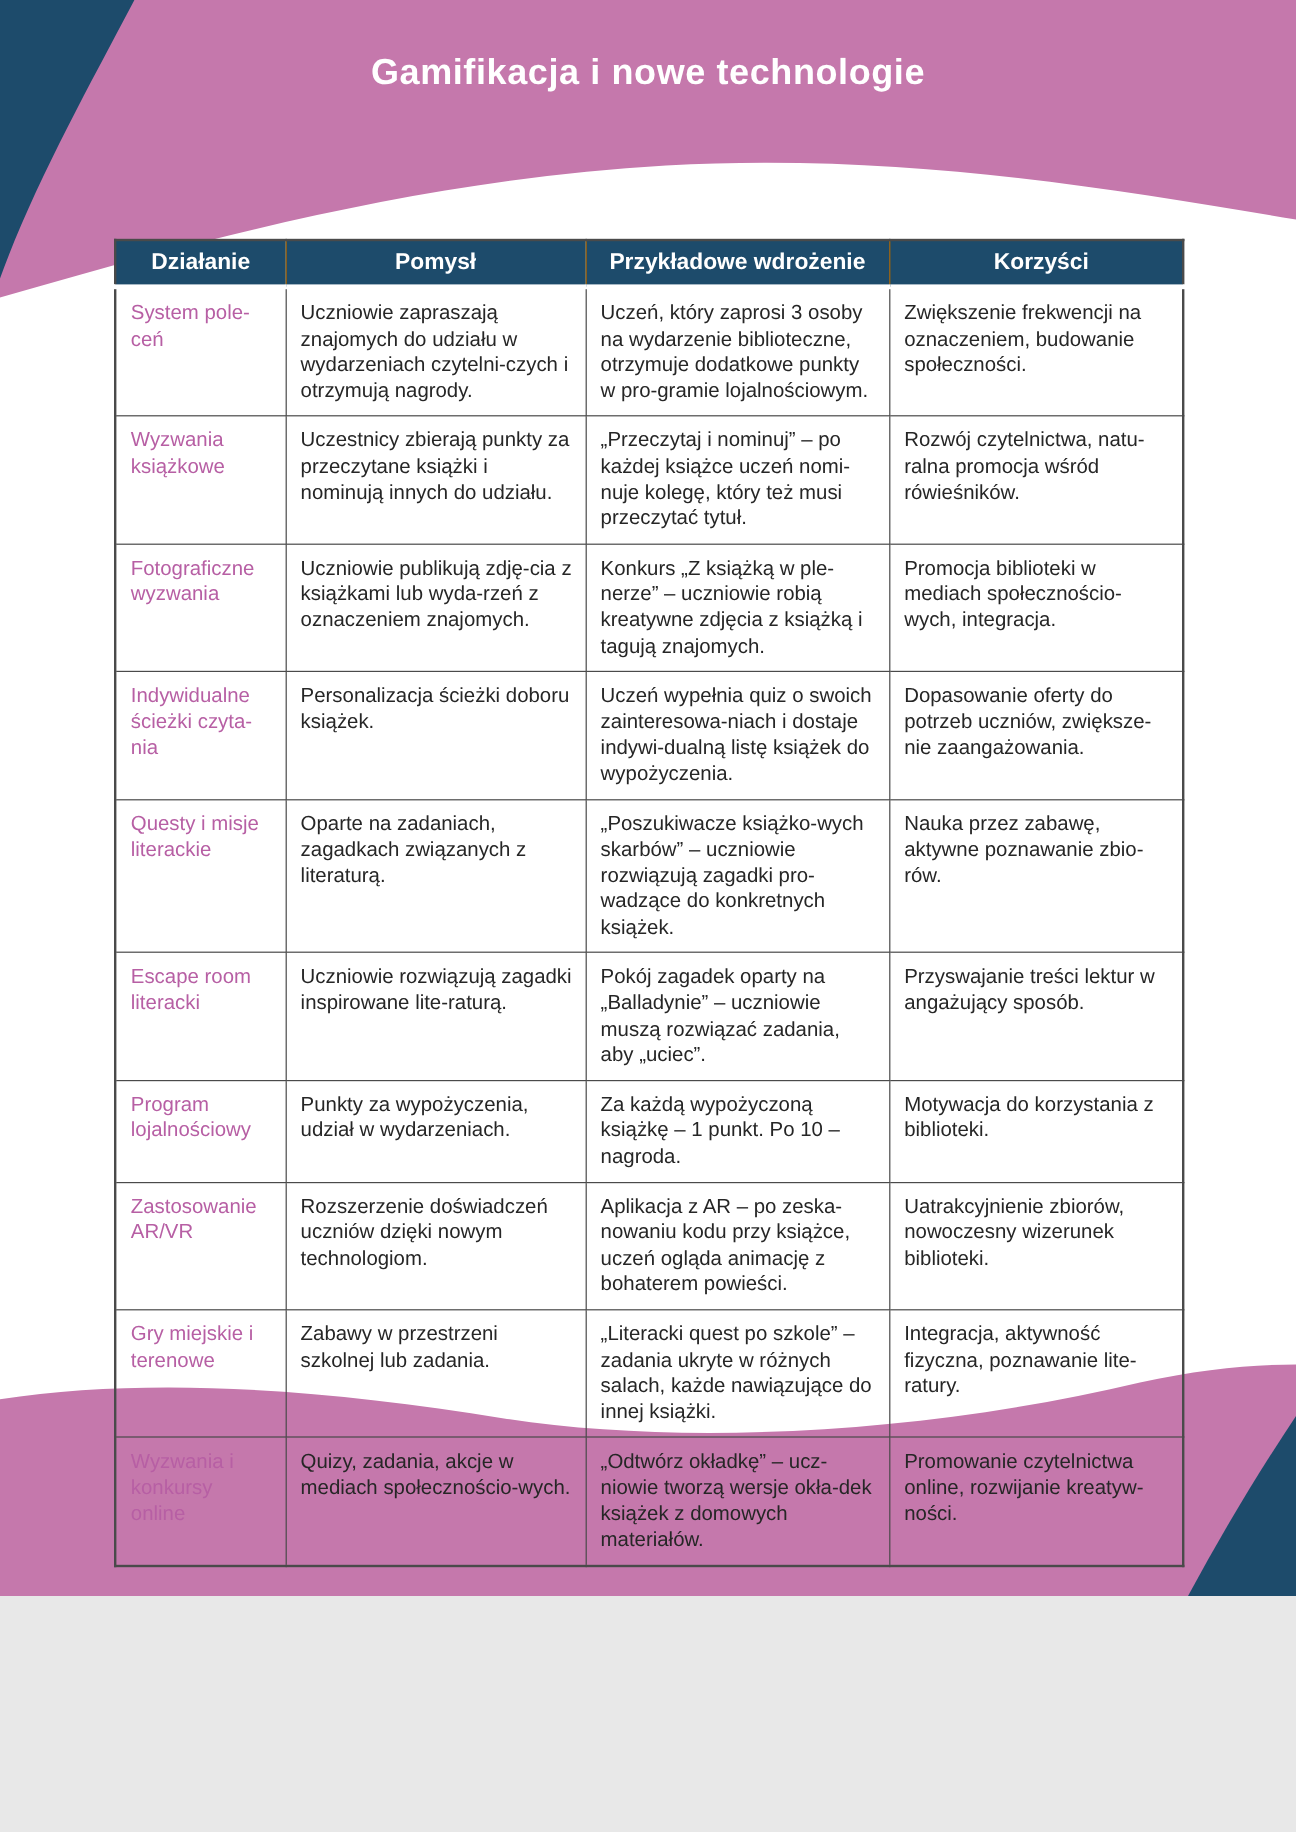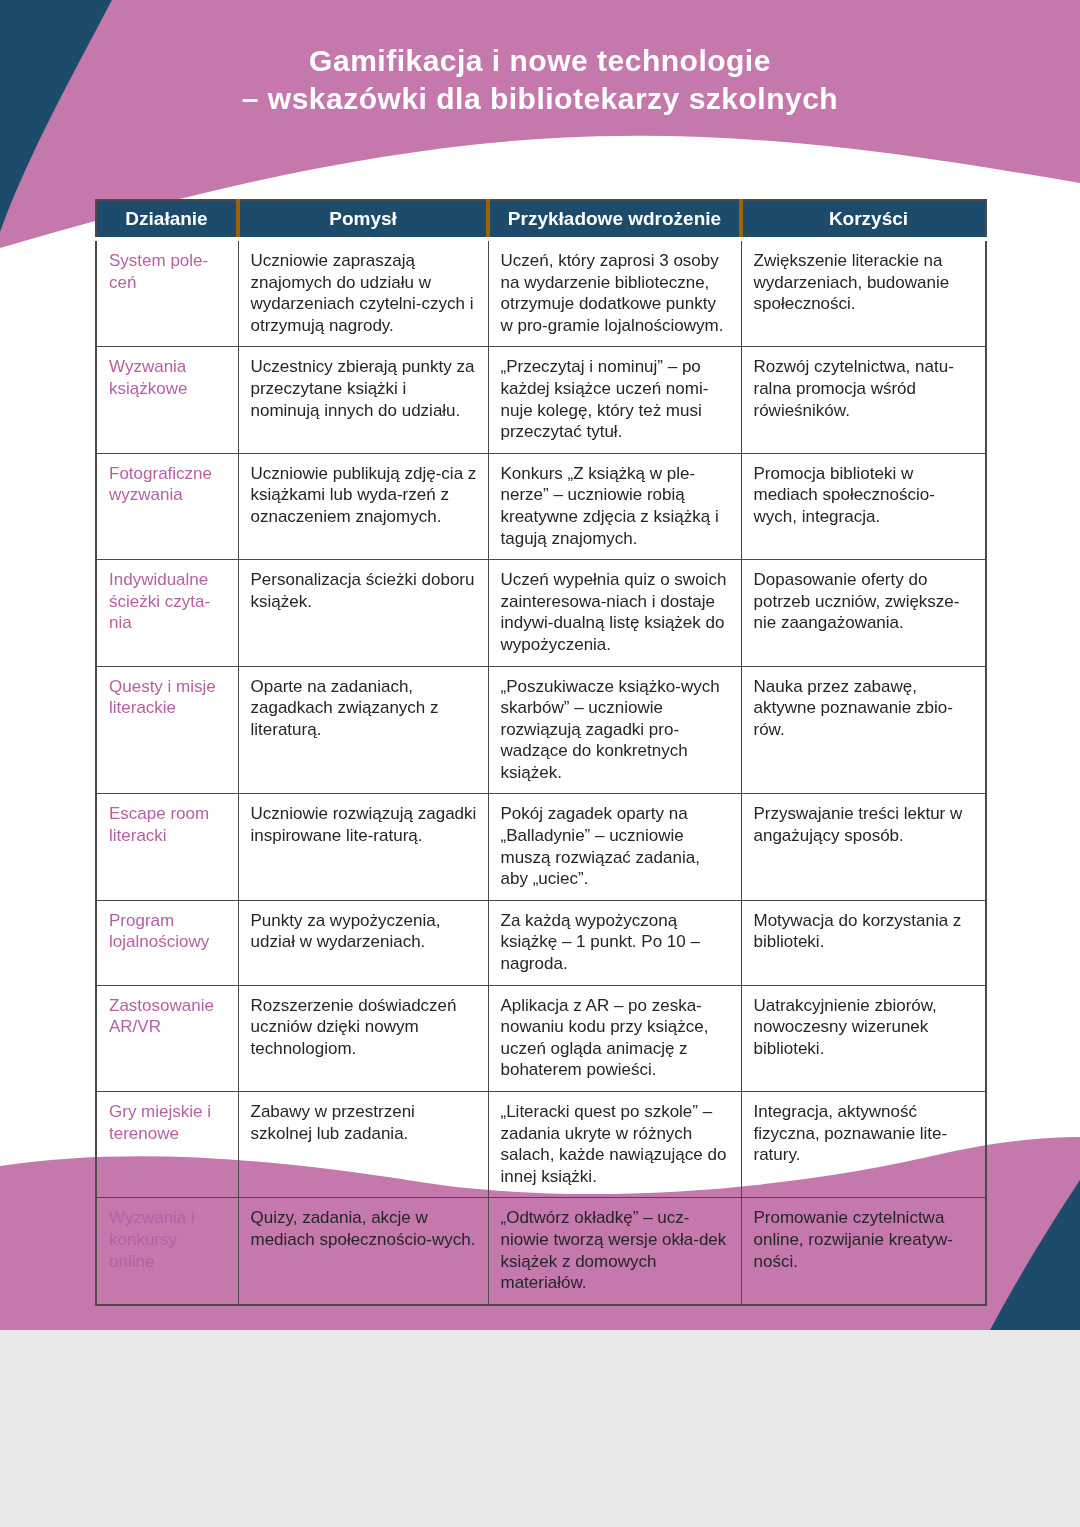--- a/index.html
+++ b/index.html
@@ -24,21 +24,21 @@
 
   table.activities{
     position:absolute;left:95px;top:199px;width:890px;
     border-collapse:collapse;table-layout:fixed;
     border:2px solid var(--table-border,#4a4a4a);
   }
   table.activities th{
     background:var(--navy,#1d4b6b);
     color:#ffffff;font-size:19px;font-weight:bold;
     text-align:center;padding:7px 6px;
-    border-right:4px solid #a16207;
+    border-right:1px solid #a16207;
     border-bottom:4px solid #ffffff;
   }
   table.activities th:last-child{border-right:none;padding-left:15px;}
   table.activities td{
     border:1.6px solid var(--table-border,#4a4a4a);
     padding:9px 11px 10px 12px;
     font-size:17px;line-height:21.6px;
     color:var(--body-text,#262626);
     vertical-align:top;text-align:left;
     word-wrap:break-word;
@@ -72,21 +72,20 @@
     <path fill="var(--navy,#1d4b6b)" d="M0 0 H112 C 72 76 28 155 0 232 Z"></path>
   </svg>
 
   <svg class="band-svg band-bottom" width="1080" height="200" viewBox="0 0 1080 200" aria-hidden="true">
     <path fill="var(--pink-band,#c578ac)" d="M0 36 C 120 18 260 26 420 52 C 560 74 760 67 950 22 C 1000 11 1045 7 1080 7 L1080 200 H0 Z"></path>
     <path fill="var(--navy,#1d4b6b)" d="M1080 50 L1080 200 L990 200 C 1018 148 1048 98 1080 50 Z"></path>
   </svg>
 
   <div class="title">
     <div>Gamifikacja i nowe technologie</div>
-    <div>– wskazówki dla bibliotekarzy szkolnych</div>
   </div>
 
   <table class="activities">
     <colgroup>
       <col style="width:142px">
         <col style="width:250px">
         <col style="width:253px">
         <col style="width:245px">
     </colgroup>
     <thead>
@@ -95,21 +94,21 @@
           <th>Pomysł</th>
           <th>Przykładowe wdrożenie</th>
           <th>Korzyści</th>
         </tr>
     </thead>
     <tbody>
         <tr>
           <td class="activity">System pole-ceń</td>
           <td>Uczniowie zapraszają znajomych do udziału w wydarzeniach czytelni-czych i otrzymują nagrody.</td>
           <td>Uczeń, który zaprosi 3 osoby na wydarzenie biblioteczne, otrzymuje dodatkowe punkty w pro-gramie lojalnościowym.</td>
-          <td>Zwiększenie literackie na wydarzeniach, budowanie społeczności.</td>
+          <td>Zwiększenie frekwencji na oznaczeniem, budowanie społeczności.</td>
         </tr>
         <tr>
           <td class="activity">Wyzwania książkowe</td>
           <td>Uczestnicy zbierają punkty za przeczytane książki i nominują innych do udziału.</td>
           <td>„Przeczytaj i nominuj” – po każdej książce uczeń nomi-nuje kolegę, który też musi przeczytać tytuł.</td>
           <td>Rozwój czytelnictwa, natu-ralna promocja wśród rówieśników.</td>
         </tr>
         <tr>
           <td class="activity">Fotograficzne wyzwania</td>
           <td>Uczniowie publikują zdję-cia z książkami lub wyda-rzeń z oznaczeniem znajomych.</td>

